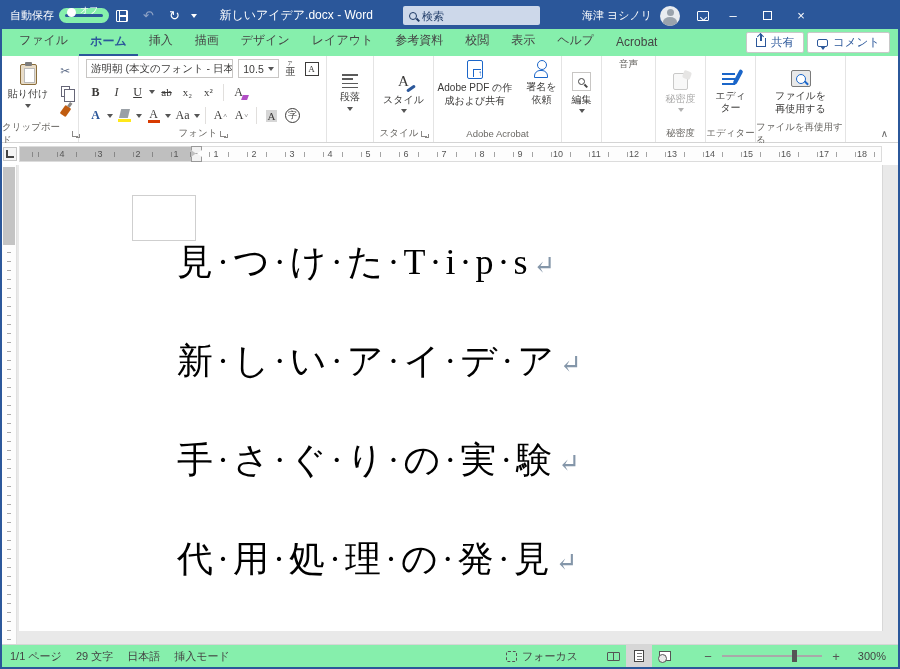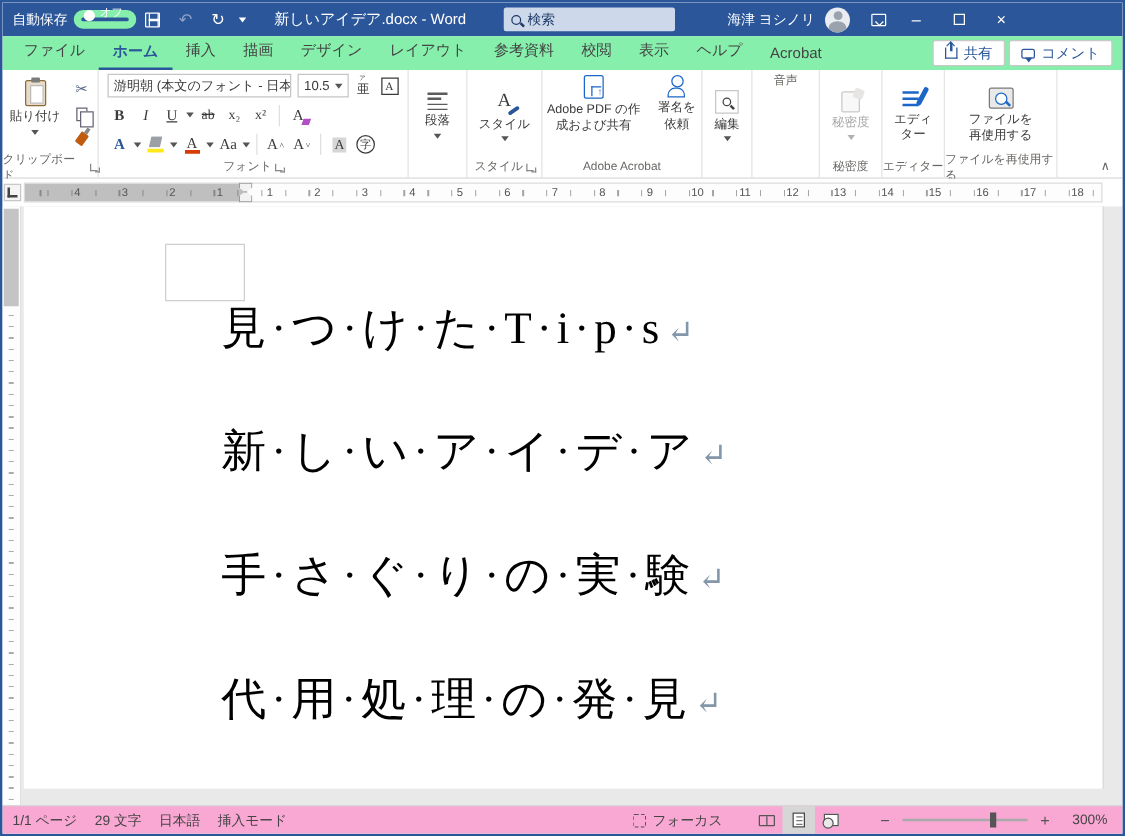--- a/index.html
+++ b/index.html
@@ -157,21 +157,21 @@
             background-size:4px 100%; background-repeat:no-repeat; background-position:5px 6px; }
   .vr-gray { position:absolute; top:2px; left:1px; right:1px; height:78px; background:#c4c4c4; }
   .pagewrap { flex:1; padding:0 16px 13px 2px; min-height:0; }
   .page { background:#fff; width:100%; height:100%; position:relative; box-shadow:1px 0 0 #d8d8d8; }
   .cornermark { position:absolute; left:113px; top:30px; width:64px; height:46px; border:1px solid #cfcfcf; }
   .doclines { position:absolute; left:158px; top:76px; font-family:"Liberation Serif","DejaVu Serif",serif; color:#000; }
   .docline { font-size:36px; line-height:42px; margin-bottom:53px; letter-spacing:4px; white-space:nowrap; cursor:text; }
   .pmark { color:#8496a9; font-size:26px; letter-spacing:0; margin-left:2px; }
 
   
-  .statusbar { height:23px; background:#f9a8d4; border-top:1px solid #d6d6d6; display:flex; align-items:center; font-size:11px; color:#444; flex:0 0 auto; }
+  .statusbar { height:23px; background:#86efac; border-top:1px solid #d6d6d6; display:flex; align-items:center; font-size:11px; color:#444; flex:0 0 auto; }
   .sb-item { margin-left:14px; white-space:nowrap; cursor:default; background:none; border:none; font-size:11px; color:#444; font-family:inherit; }
   .sb-item:first-child { margin-left:8px; }
   .sb-spacer { flex:1; }
   .sb-focus { display:flex; align-items:center; gap:5px; }
   .i-focus { width:11px; height:11px; border:1.5px dashed #555; border-radius:2px; }
   .viewbtns { display:flex; align-items:center; margin-left:22px; }
   .viewbtn { width:26px; height:23px; display:flex; align-items:center; justify-content:center; background:none; border:none; cursor:default; }
   .viewbtn.active { background:#d6d6d6; }
   .i-read { width:13px; height:9px; border:1px solid #555; border-radius:1px; position:relative; }
   .i-read::after { content:""; position:absolute; left:5.5px; top:0; width:1px; height:100%; background:#555; }

